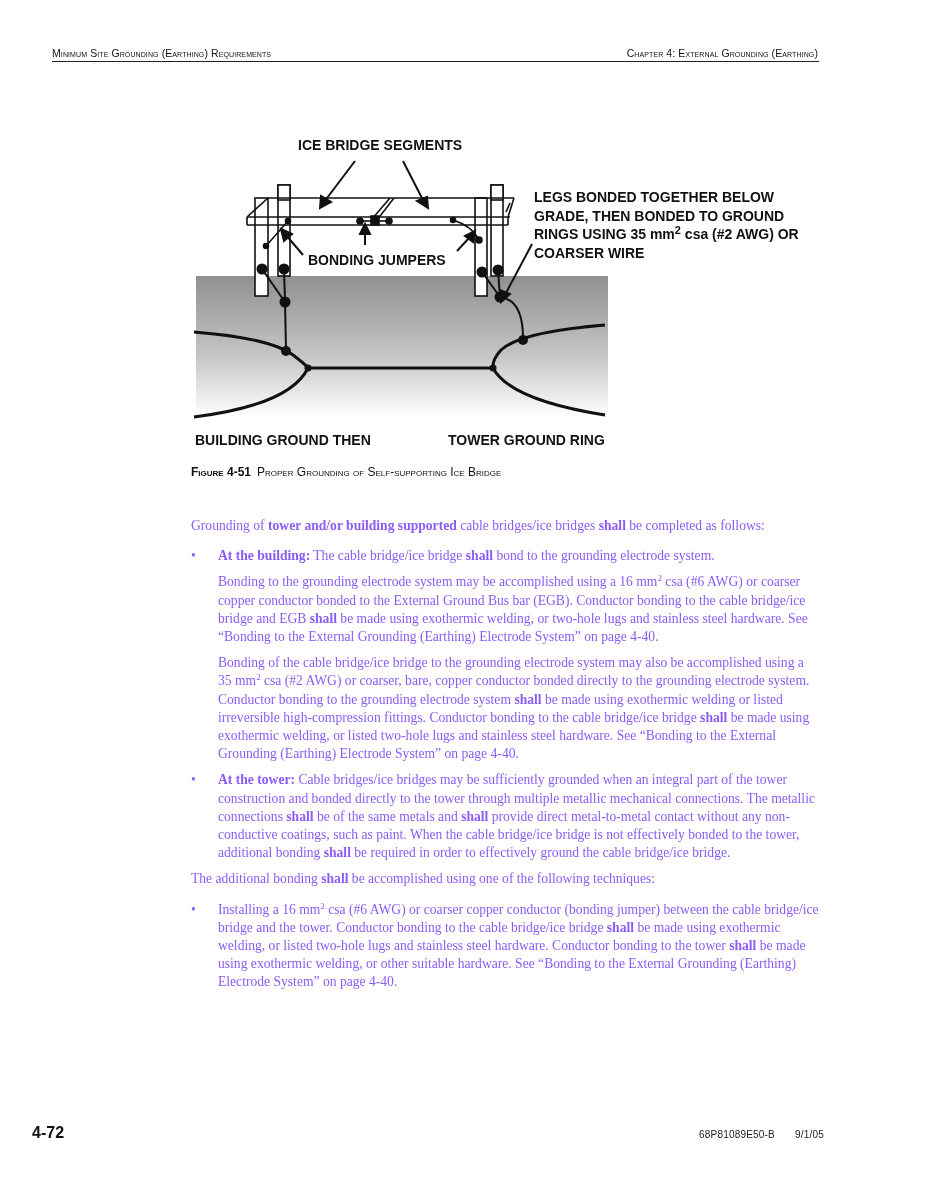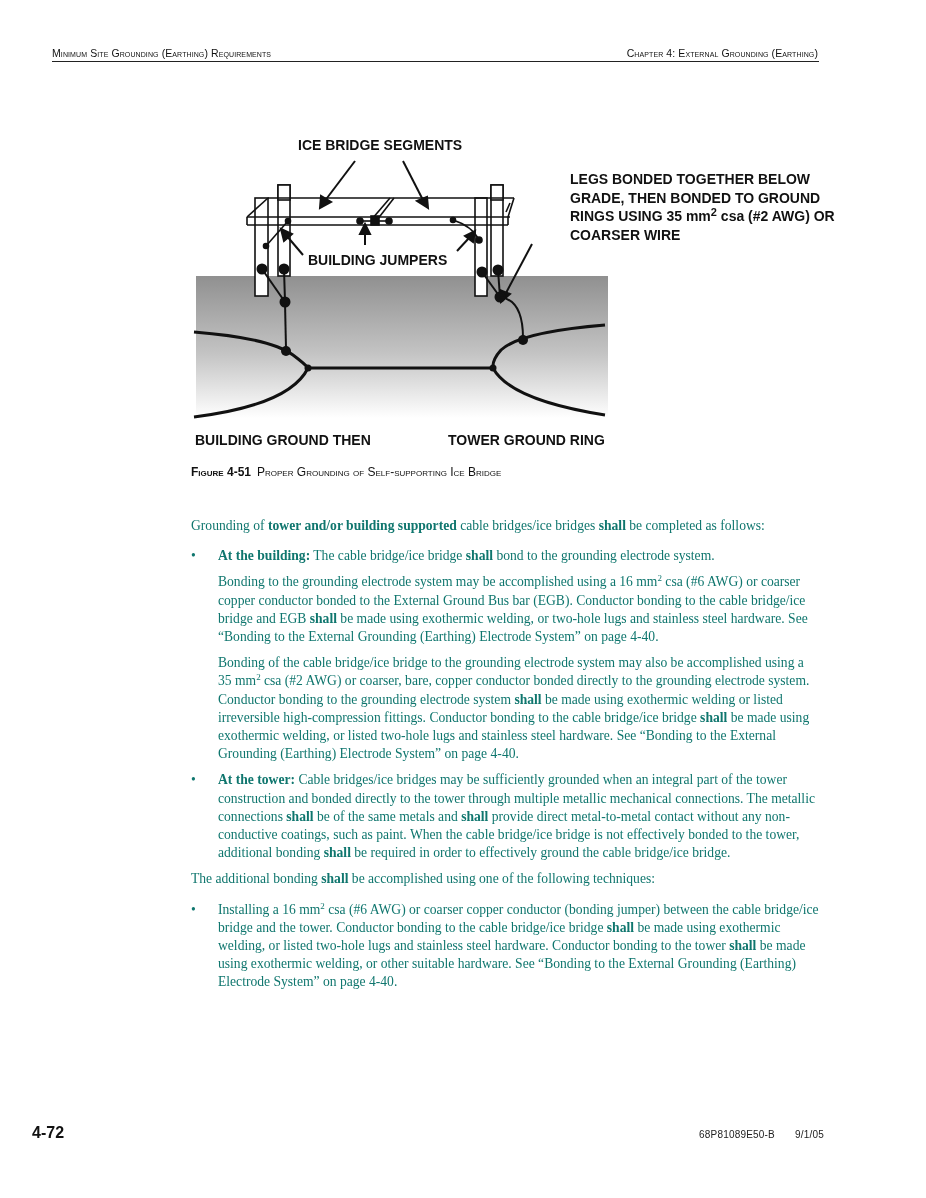--- a/index.html
+++ b/index.html
@@ -8,21 +8,21 @@
     .hdr-left { left: 52px; }
     .hdr-right { right: 108px; }
     .hdr-rule { position: absolute; left: 52px; top: 61px; width: 767px; height: 1px; background: #222; }
     .figure { position: absolute; left: 180px; top: 120px; width: 640px; height: 340px; }
     .figure svg { position: absolute; left: 0; top: 0; }
     .flbl { position: absolute; font-family: "Liberation Sans", sans-serif; font-weight: bold; font-size: 14px; color: #111; white-space: nowrap; }
     .flbl.multi { line-height: 18.5px; white-space: normal; width: 290px; }
     .flbl sup { font-size: 11px; vertical-align: 5px; line-height: 0; }
     .caption { position: absolute; left: 191px; top: 465px; font-family: "Liberation Sans", sans-serif; font-size: 12px; font-variant: small-caps; color: #111; }
     .caption .fignum { font-weight: bold; margin-right: 6px; }
-    .body-text { position: absolute; left: 191px; width: 628px; top: 517px; font-family: "Liberation Serif", serif; font-size: 13.6px; line-height: 18.2px; color: #0f766e; }
+    .body-text { position: absolute; left: 191px; width: 628px; top: 517px; font-family: "Liberation Serif", serif; font-size: 13.6px; line-height: 18.2px; color: #8b5cf6; }
     .body-text p { margin: 0 0 12px 0; }
     .body-text sup { font-size: 9px; vertical-align: 5px; line-height: 0; }
     .bullet { position: relative; padding-left: 27px; margin: 0 0 4px 0; }
     .bullet .dot { position: absolute; left: 0; top: 0; }
     .bullet p { margin: 0 0 8px 0; }
     .footer-page { position: absolute; left: 32px; top: 1124px; font-family: "Liberation Sans", sans-serif; font-weight: bold; font-size: 16px; color: #111; }
     .footer-doc { position: absolute; right: 102px; top: 1129px; font-family: "Liberation Sans", sans-serif; font-size: 10px; color: #222; letter-spacing: 0.2px; }
     .footer-doc span + span { margin-left: 20px; }
   </style>
 </head>
@@ -121,22 +121,22 @@
     </g>
     <g fill="#111">
       <circle cx="106" cy="231" r="5"></circle>
       <circle cx="128" cy="248" r="3.5"></circle>
       <circle cx="313" cy="248" r="3.5"></circle>
       <circle cx="343" cy="220" r="5"></circle>
     </g>
   </svg>
 
   <div class="flbl" style="left:118px; top:17px;">ICE BRIDGE SEGMENTS</div>
-  <div class="flbl" style="left:128px; top:132px;">BUILDING JUMPERS</div>
-  <div class="flbl multi" style="left:354px; top:50px;margin-left:36px;"><span>LEGS BONDED TOGETHER BELOW GRADE, THEN BONDED TO GROUND RINGS USING 35 mm</span><sup>2</sup><span> csa (#2 AWG) OR COARSER WIRE</span></div>
+  <div class="flbl" style="left:128px; top:132px;">BONDING JUMPERS</div>
+  <div class="flbl multi" style="left:354px; top:68px;"><span>LEGS BONDED TOGETHER BELOW GRADE, THEN BONDED TO GROUND RINGS USING 35 mm</span><sup>2</sup><span> csa (#2 AWG) OR COARSER WIRE</span></div>
   <div class="flbl" style="left:15px; top:312px;">BUILDING GROUND THEN</div>
   <div class="flbl" style="left:268px; top:312px;">TOWER GROUND RING</div>
 </div>
 
 <div class="caption">
   <span class="fignum">Figure 4-51</span><span>Proper Grounding of Self-supporting Ice Bridge</span>
 </div>
 
 <div class="body-text">
   <p><span>Grounding of </span><b>tower and/or building supported</b><span> cable bridges/ice bridges </span><b>shall</b><span> be completed as follows:</span></p>

